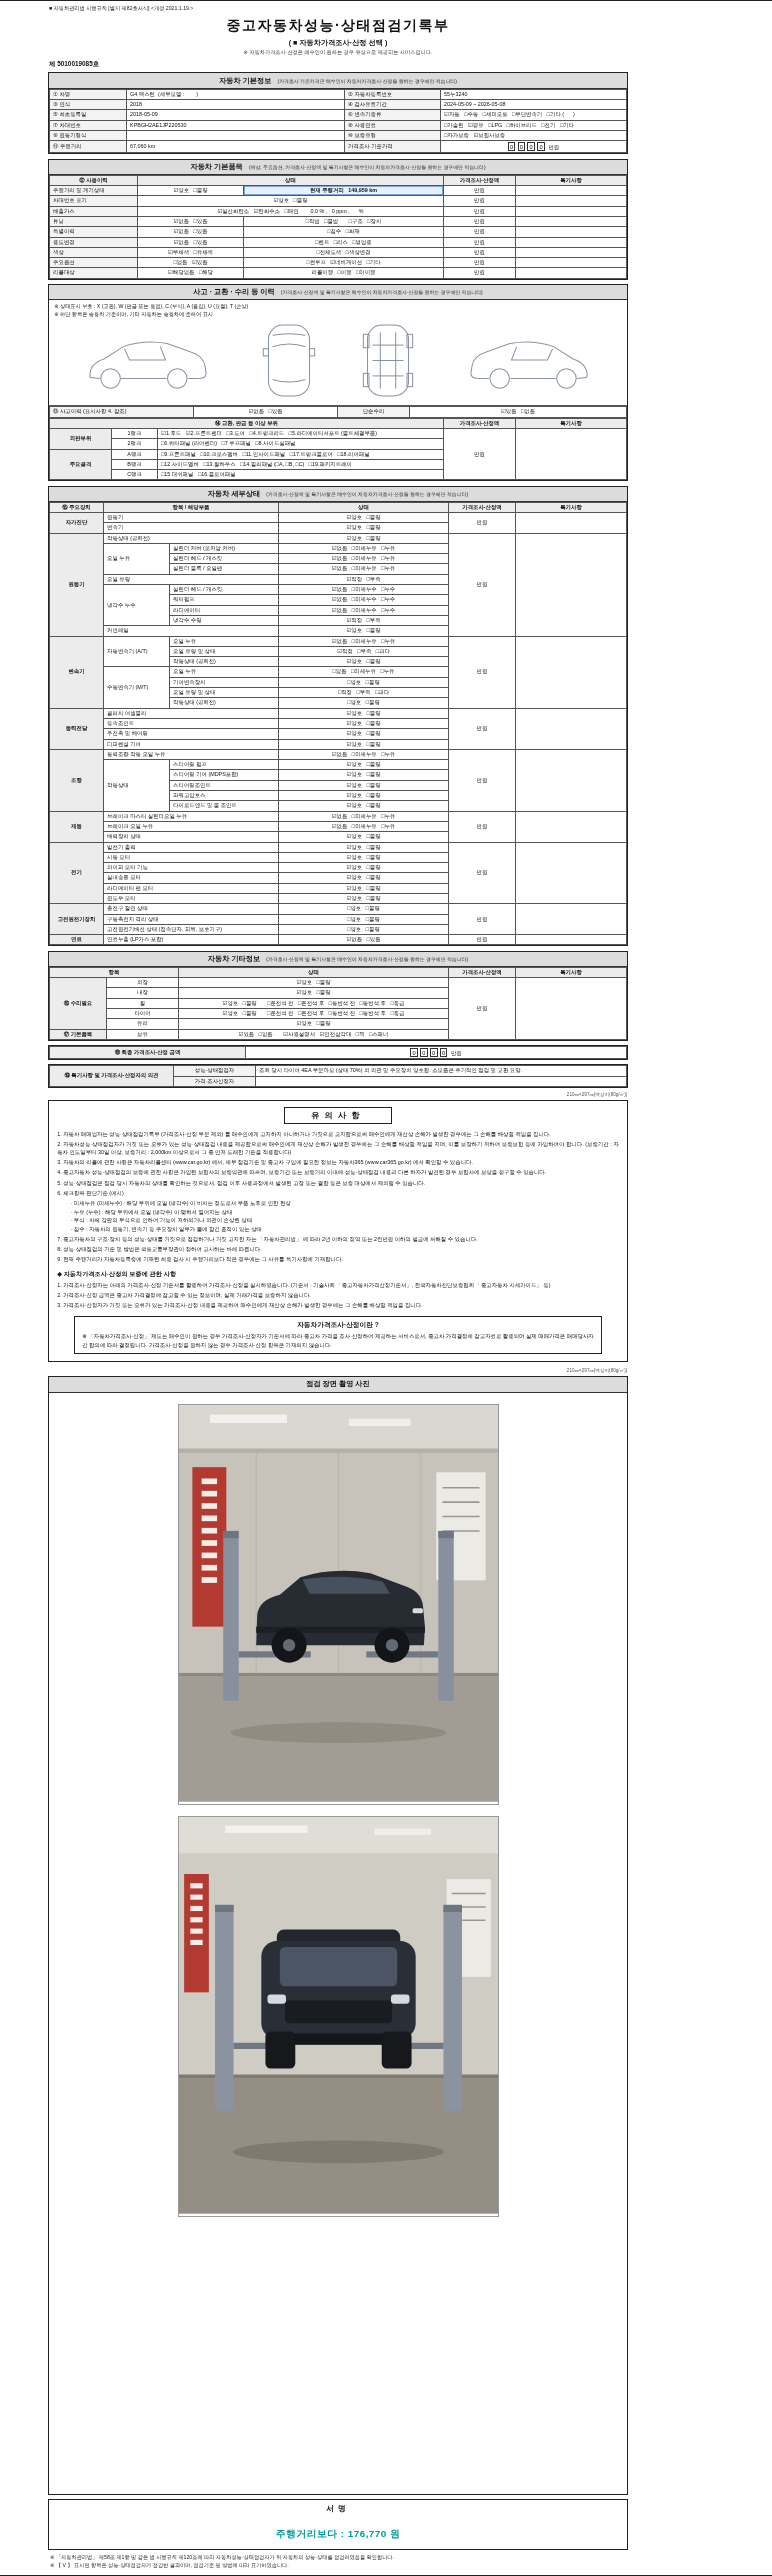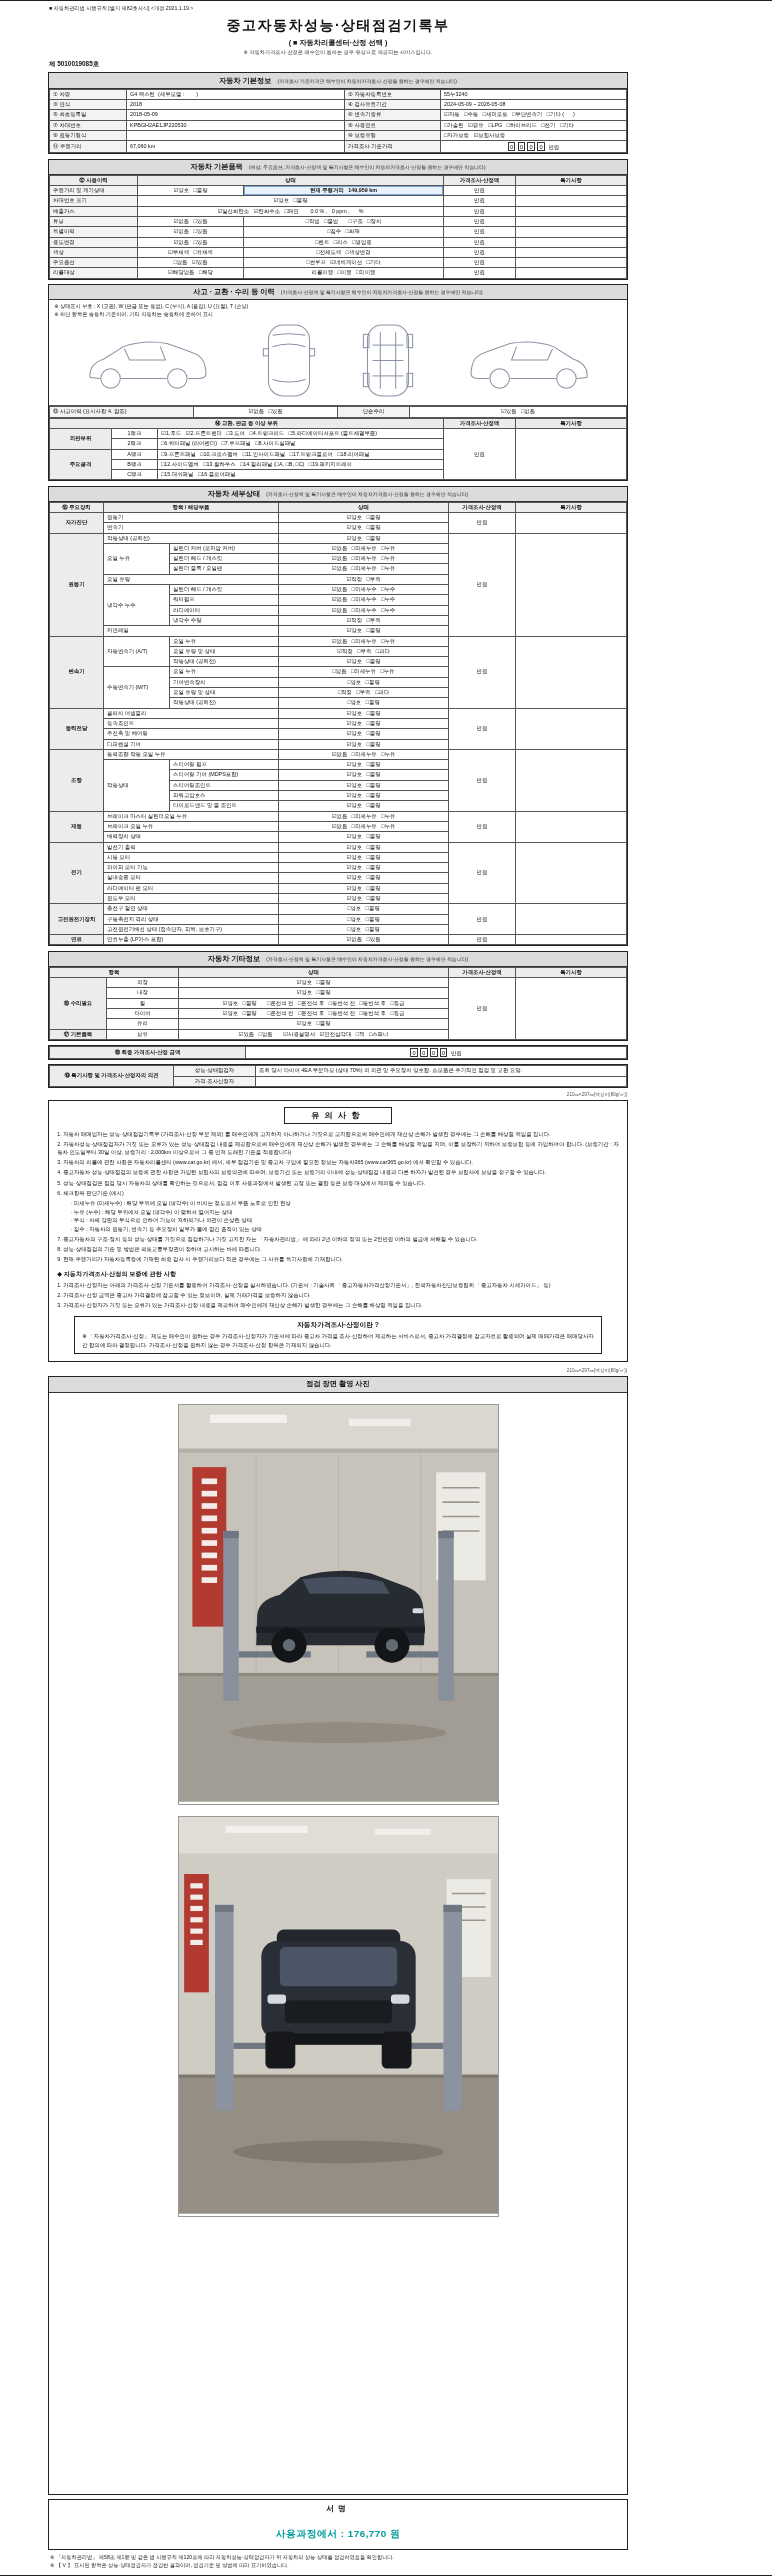--- a/index.html
+++ b/index.html
@@ -48,21 +48,21 @@
 </style>
 </head>
 <body>
 
 <div class="page">
 
   <div class="formref">■ 자동차관리법 시행규칙 [별지 제82호서식] &lt;개정 2021.1.19.&gt;</div>
 
   <div class="hdr">
     <div class="title">중고자동차성능·상태점검기록부</div>
-    <div class="subtitle">( ■ 자동차리콜센터·산정 선택 )</div>
+    <div class="subtitle">( ■ 자동차가격조사·산정 선택 )</div>
     <div class="subnote">※ 자동차가격조사·산정은 매수인이 원하는 경우 유상으로 제공되는 서비스입니다.</div>
   </div>
   <div class="docno">제 5010019085호</div>
 
   <section class="sec">
     <div class="sec-bar">
       <span class="sec-title">자동차 기본정보</span>
       <span class="sec-note">(가격조사 기준가격은 매수인이 자동차가격조사·산정을 원하는 경우에만 적습니다)</span>
     </div>
     <table id="basic-table">
@@ -752,21 +752,21 @@
           <rect x="394" y="416" width="58" height="72" rx="10" fill="#16181c"></rect>
         </g>
       </svg>
     </div>
   </section>
 
   <section class="sig">
     <div class="sig-title">서명</div>
     <div class="sig-space"></div>
     <div class="sig-price">
-      <span>사용과정에서 :</span>
+      <span>주행거리보다 :</span>
       <span>176,770 원</span>
     </div>
   </section>
 
   <div class="footer">
     <div>※ 「자동차관리법」 제58조 제1항 및 같은 법 시행규칙 제120조에 따라 자동차성능·상태점검자가 위 자동차의 성능·상태를 점검하였음을 확인합니다.</div>
     <div>※ 【 V 】 표시된 항목은 성능·상태점검자가 점검한 결과이며, 점검기준 및 방법에 따라 표기하였습니다.</div>
   </div>
 
 </div>

